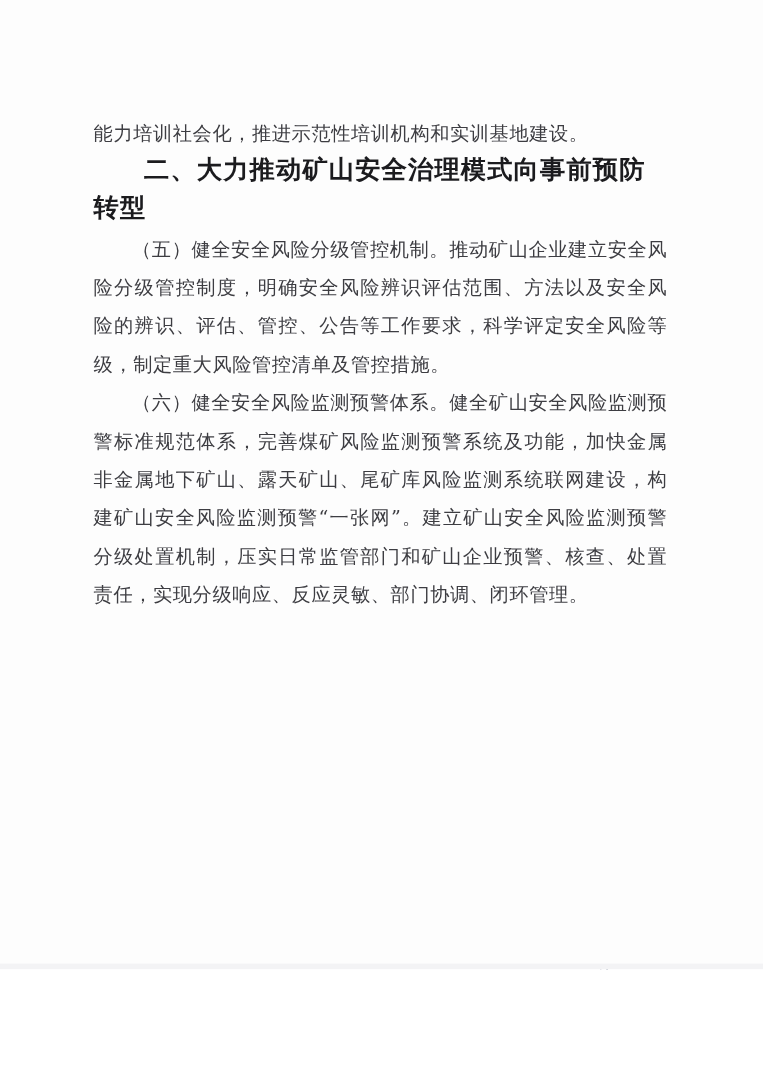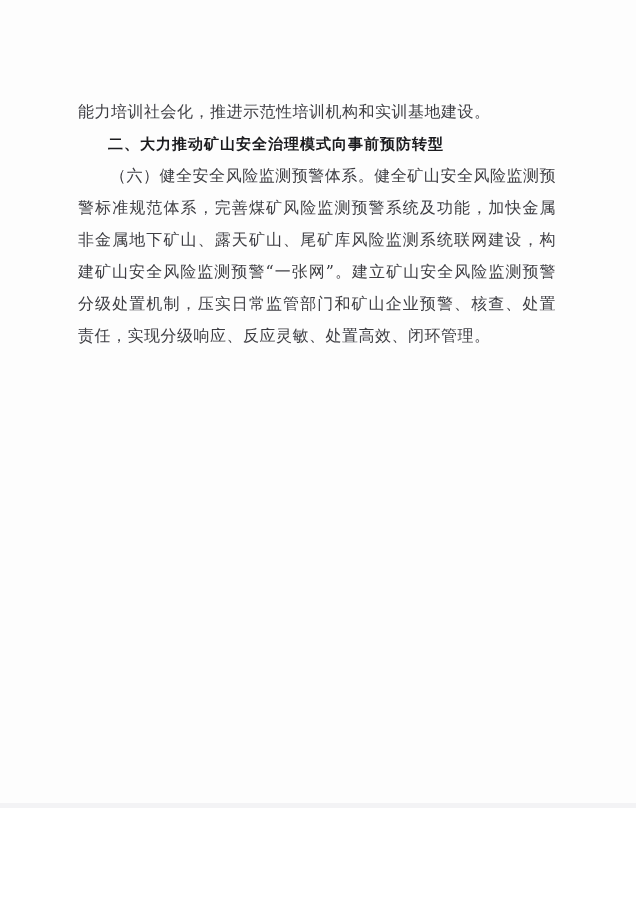--- a/index.html
+++ b/index.html
@@ -29,22 +29,22 @@
   }
   .content p {
     margin: 0;
     text-indent: 2em;
   }
   .content p.continuation {
     text-indent: 0;
   }
   .section-heading {
     margin: 0;
-    font-family: Liberation Sans, sans-serif;
-    font-size: 15px;
+    font-family: Liberation Mono, monospace;
+    font-size: 21px;
     line-height: 32px;
     font-weight: bold;
     color: #1b1b1e;
     text-indent: 2em;
     letter-spacing: 1px;
     text-align: left;
   }
   .footer {
     position: absolute;
     top: 802px;
@@ -71,21 +71,22 @@
     background: #f3f3f5;
   }
 </style>
 </head>
 <body>
 
 <div class="page">
   <div class="content">
     <p class="continuation">能力培训社会化，推进示范性培训机构和实训基地建设。</p>
     <h2 class="section-heading">二、大力推动矿山安全治理模式向事前预防转型</h2>
-    <p>（六）健全安全风险监测预警体系。健全矿山安全风险监测预警标准规范体系，完善煤矿风险监测预警系统及功能，加快金属非金属地下矿山、露天矿山、尾矿库风险监测系统联网建设，构建矿山安全风险监测预警“一张网”。建立矿山安全风险监测预警分级处置机制，压实日常监管部门和矿山企业预警、核查、处置责任，实现分级响应、反应灵敏、处置高效、闭环管理。</p>
+    <p>（五）健全安全风险分级管控机制。推动矿山企业建立安全风险分级管控制度，明确安全风险辨识评估范围、方法以及安全风险的辨识、评估、管控、公告等工作要求，科学评定安全风险等级，制定重大风险管控清单及管控措施。</p>
+    <p>（六）健全安全风险监测预警体系。健全矿山安全风险监测预警标准规范体系，完善煤矿风险监测预警系统及功能，加快金属非金属地下矿山、露天矿山、尾矿库风险监测系统联网建设，构建矿山安全风险监测预警“一张网”。建立矿山安全风险监测预警分级处置机制，压实日常监管部门和矿山企业预警、核查、处置责任，实现分级响应、反应灵敏、部门协调、闭环管理。</p>
   </div>
 
   <div class="footer">
     <span class="dash">—</span>
     <span class="pagenum">3</span>
     <span class="dash">—</span>
   </div>
 
   <div class="bottom-edge"></div>
 </div>

